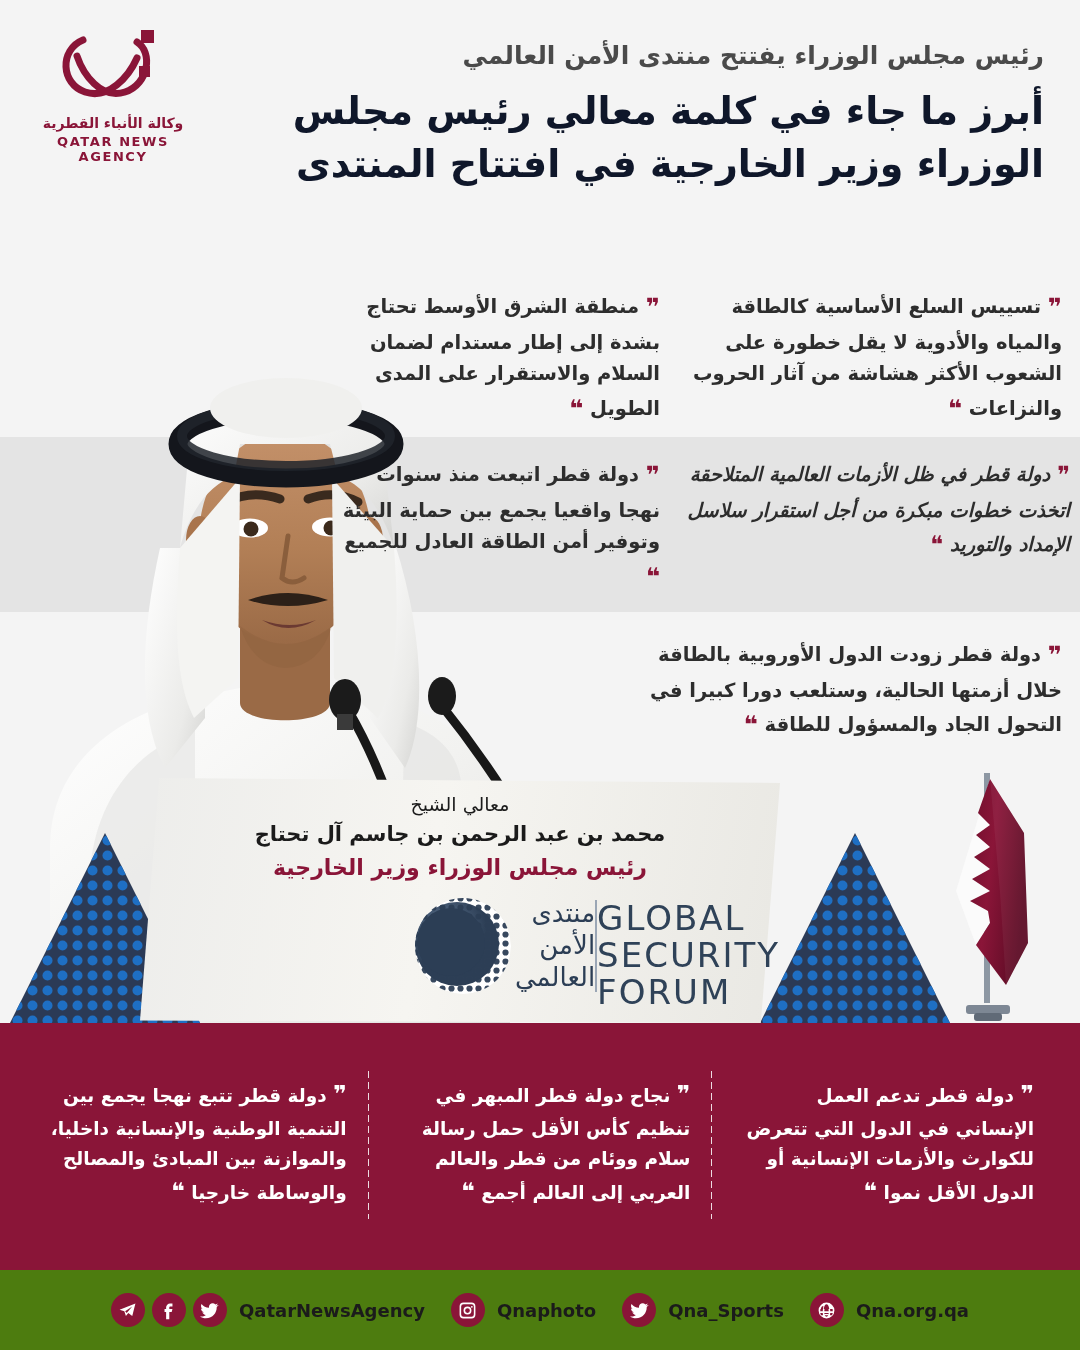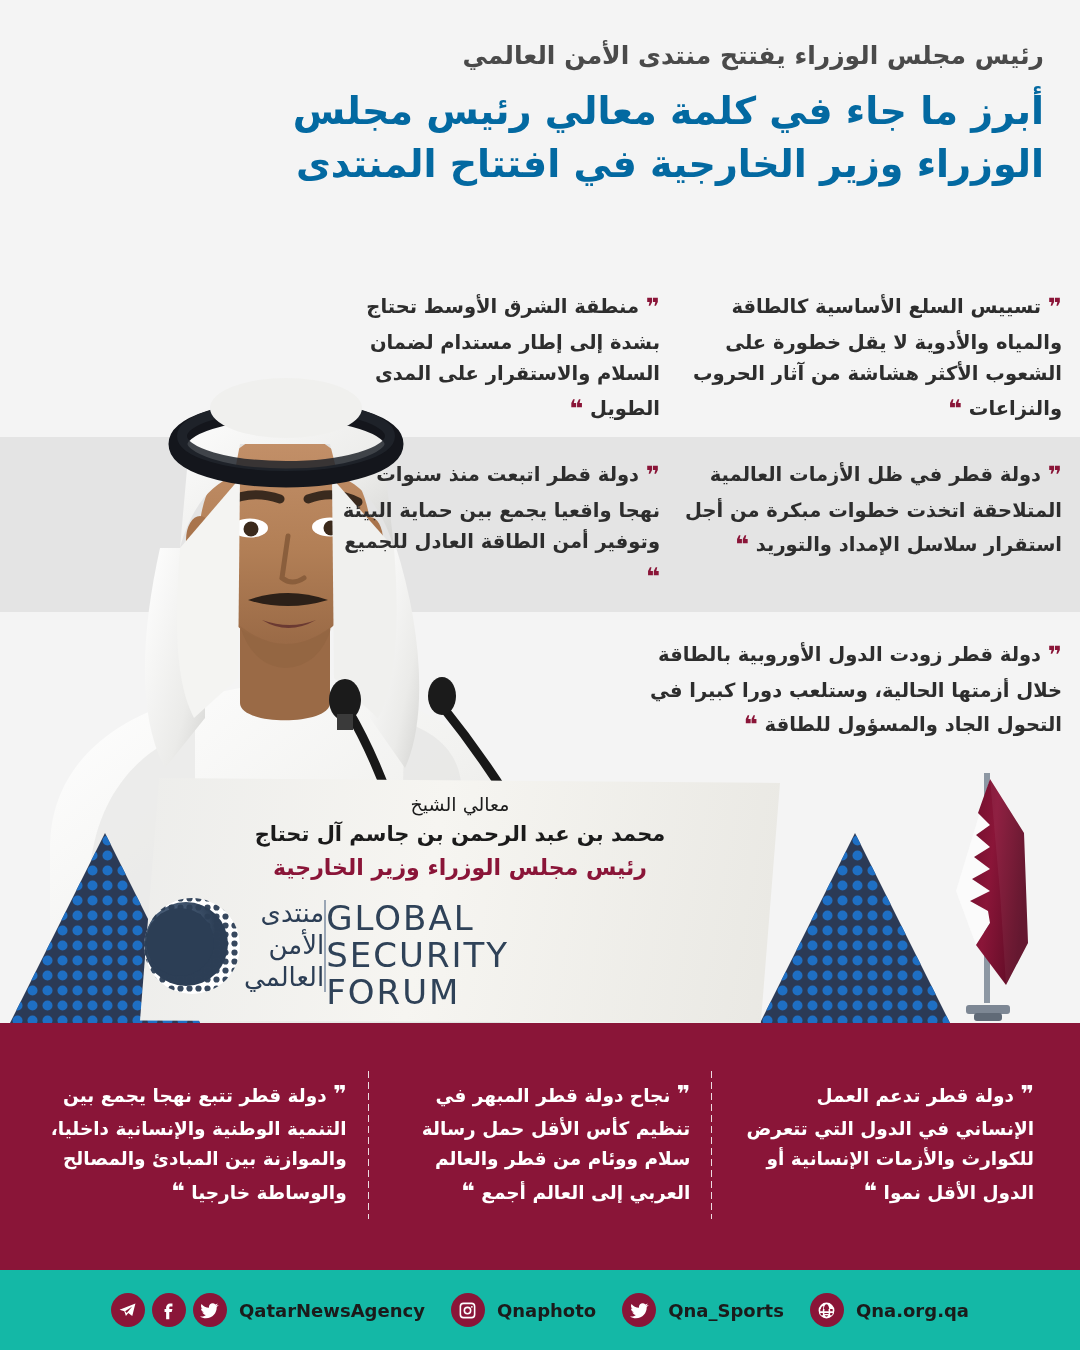--- a/index.html
+++ b/index.html
@@ -38,21 +38,21 @@
 
   .head-text {
     position: absolute; top: 40px; right: 36px; left: 220px;
     text-align: right; direction: rtl;
   }
   .kicker {
     font-size: 25px; color: #4a4a4a; font-weight: 600;
     line-height: 1.3; margin-bottom: 12px;
   }
   .headline {
-    font-size: 38px; color: #0369a1; font-weight: bold;
+    font-size: 38px; color: #0f172a; font-weight: bold;
     line-height: 1.42;
   }
 
   
   .stage {
     position: absolute; top: 248px; left: 0; width: 1080px; height: 775px;
     overflow: hidden; background: #f4f4f4;
   }
   .band-gray {
     position: absolute; top: 189px; left: 0; width: 1080px; height: 175px;
@@ -67,21 +67,21 @@
     position: absolute; direction: rtl; text-align: right;
     font-size: 19.5px; line-height: 1.62; color: #2d2d2d;
     font-weight: 600;
   }
   .quote .qm {
     color: #8a1538; font-size: 24px; font-weight: bold;
     letter-spacing: -1px; vertical-align: -2px;
   }
   .q1 { top: 40px; right: 18px; width: 395px; }
   .q2 { top: 40px; right: 420px; width: 330px; }
-  .q3 { top: 208px; right: 18px; width: 395px; }
+  .q3 { top: 208px; right: 10px; width: 395px; font-style: italic; }
   .q4 { top: 208px; right: 420px; width: 330px; }
   .q5 { top: 388px; right: 18px; width: 450px; }
 
   
   .podium {
     position: absolute; bottom: 0; left: 140px;
     width: 640px; height: 245px;
   }
   .podium-face {
     position: absolute; inset: 0;
@@ -92,21 +92,21 @@
   .nameplate {
     position: absolute; top: 12px; left: 0; right: 0;
     text-align: center; direction: rtl;
   }
   .np-1 { font-size: 19px; font-weight: normal; color: #1b1b1b; line-height: 1.5; }
   .np-2 { font-size: 21px; font-weight: bold; color: #1b1b1b; line-height: 1.5; }
   .np-3 { font-size: 22px; font-weight: bold; color: #8a1538; line-height: 1.6; }
 
   .gsf { position: absolute; top: 112px; left: 0; right: 0; height: 112px; }
   .gsf-inner {
-    display: flex; align-items: center; justify-content: flex-start;
+    display: flex; align-items: center; justify-content: flex-end;
     direction: ltr; height: 112px;
   }
   .gsf-sphere { width: 104px; height: 104px; }
   .gsf-ar {
     direction: rtl; text-align: right; color: #2c3e55;
     font-size: 26px; line-height: 1.22; font-weight: 500;
   }
   .gsf-rule { width: 2px; height: 92px; background: #9aa6b5; }
   .gsf-en {
     color: #2f4258; font-size: 34px; line-height: 1.08;
@@ -139,21 +139,21 @@
   .dotdiv {
     width: 3px; align-self: center; height: 150px;
     background-image: radial-gradient(#ffffff 45%, transparent 46%);
     background-size: 3px 11px; background-repeat: repeat-y;
     opacity: .85;
   }
 
   
   .footer {
     position: absolute; top: 1270px; left: 0; width: 1080px; height: 80px;
-    background: #14b8a6;
+    background: #4d7c0f;
     display: flex; align-items: center; justify-content: center;
     direction: ltr; gap: 0;
   }
   .soc-group { display: flex; align-items: center; gap: 7px; margin: 0 13px; }
   .soc-icon {
     width: 34px; height: 34px; border-radius: 50%;
     background: #8a1538; display: flex; align-items: center;
     justify-content: center; flex: 0 0 auto;
   }
   .soc-icon svg { width: 19px; height: 19px; fill: #ffffff; }
@@ -162,20 +162,32 @@
     margin-left: 5px; white-space: nowrap;
   }
 </style>
 </head>
 <body>
 
 <div id="page">
 
   <div class="header">
 
+    <div class="logo-wrap">
+      <svg class="logo-mark" viewBox="0 0 120 92">
+        <g fill="none" stroke="#8a1538" stroke-width="7" stroke-linecap="round">
+          <path d="M30 18 C6 28 8 62 32 70 C56 78 76 54 84 36"></path>
+          <path d="M84 20 C100 30 96 62 72 70 C48 78 30 52 24 34"></path>
+        </g>
+        <rect x="88" y="8" width="13" height="13" fill="#8a1538"></rect>
+        <rect x="86" y="44" width="11" height="11" fill="#8a1538"></rect>
+      </svg>
+      <div class="logo-ar">وكالة الأنباء القطرية</div>
+      <div class="logo-en">QATAR NEWS AGENCY</div>
+    </div>
 
     <div class="head-text">
       <div class="kicker">رئيس مجلس الوزراء يفتتح منتدى الأمن العالمي</div>
       <div class="headline">أبرز ما جاء في كلمة معالي رئيس مجلس الوزراء وزير الخارجية في افتتاح المنتدى</div>
     </div>
   </div>
 
   <div class="stage">
 
     <div class="band-gray"></div>

